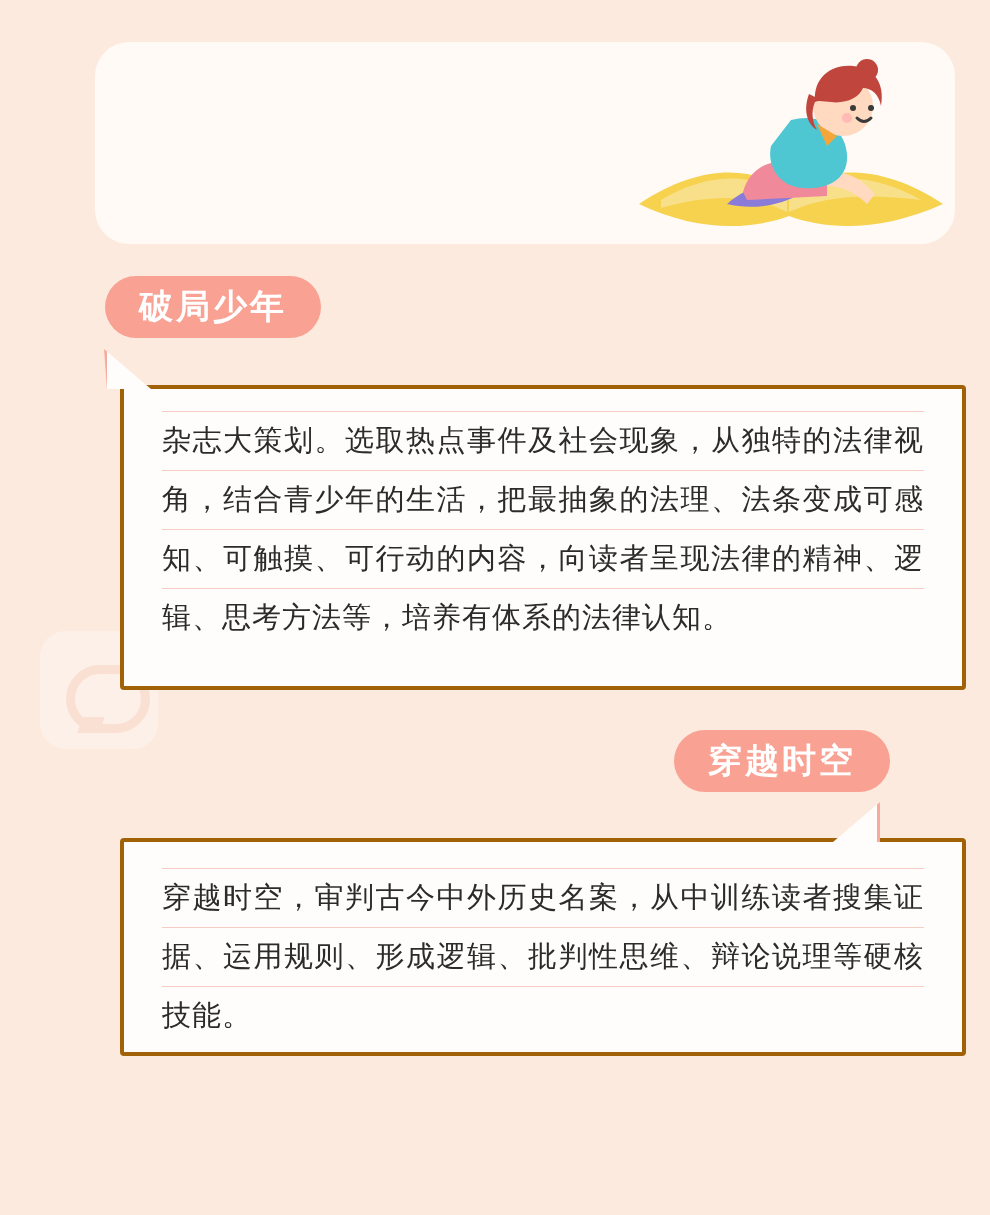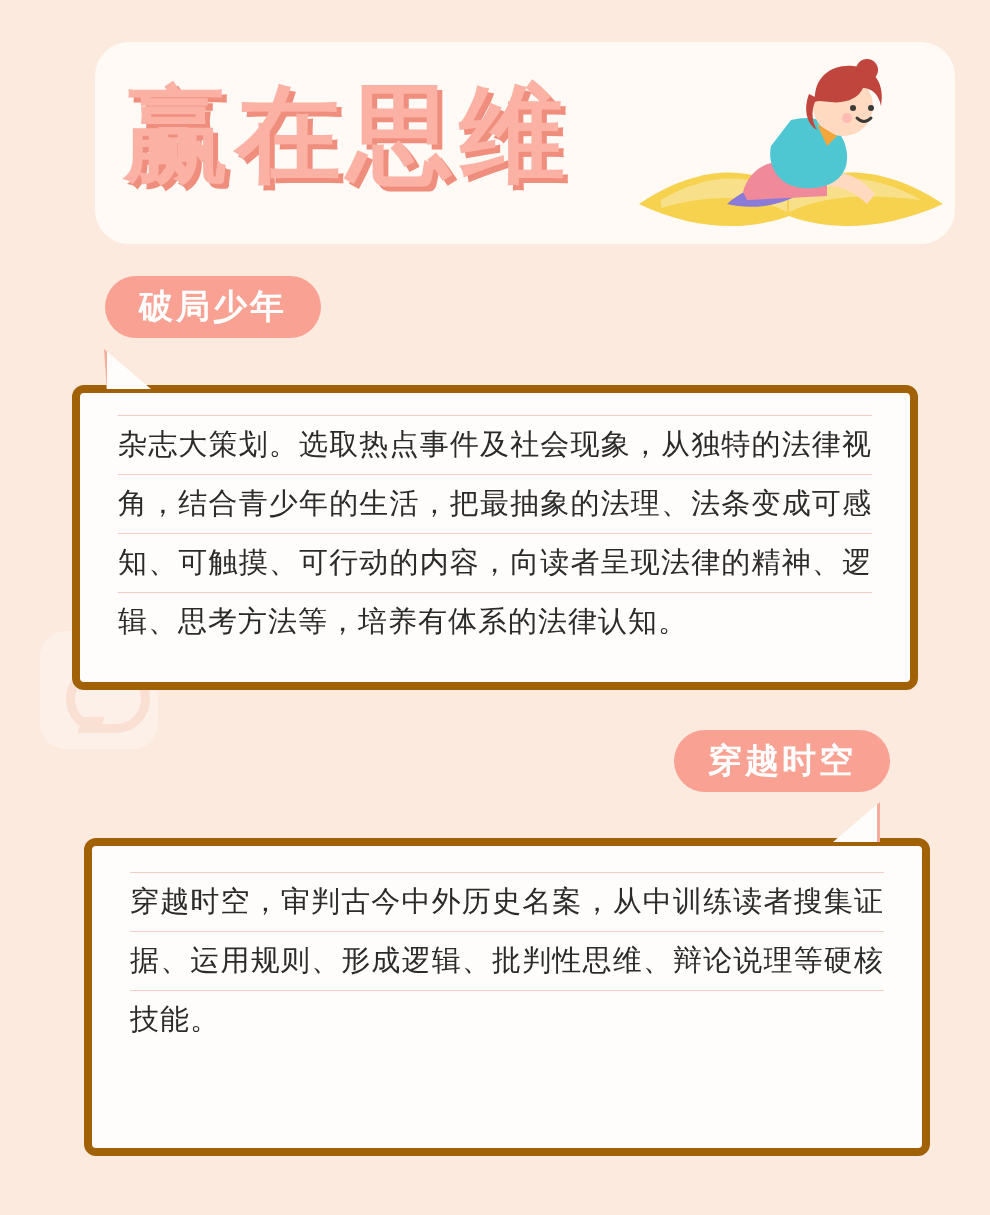--- a/index.html
+++ b/index.html
@@ -117,27 +117,28 @@
     z-index: 4;
     box-sizing: border-box;
   }
   .tag-left  { left: 105px; top: 276px; }
   .tag-right { right: 100px; top: 730px; }
 
   
   .bubble {
     position: absolute;
     background: #fffdfb;
-    border: 8px solid #a16207;
-    border-radius: 12px;
+    border: 4px solid #a16207;
+    border-radius: 4px;
     box-sizing: border-box;
     z-index: 3;
+    margin-left: 48px;
   }
   .bubble-1 { left: 72px; top: 385px; width: 846px; height: 305px; }
-  .bubble-2 { left: 84px; top: 838px; width: 846px; height: 318px; }
+  .bubble-2 { left: 72px; top: 838px; width: 846px; height: 218px; }
 
   
   .tail {
     position: absolute;
     width: 44px;
     height: 40px;
     background: #fffdfb;
     z-index: 5;
   }
   .tail-1 {
@@ -183,21 +184,20 @@
   .bubble-2 .bubble-body { top: 26px; }
 </style>
 </head>
 <body>
 
 <div class="watermark">
   <div class="wm-badge"></div>
 </div>
 
 <div class="header-card">
-  <div class="header-title">赢在思维</div>
 
   <svg class="illus" viewBox="0 0 320 196">
 
     <path d="M8 150 C70 108 124 112 158 138 C192 112 250 108 312 150 C250 178 196 176 158 162 C120 176 66 178 8 150 Z" fill="#f6d24e"></path>
     <path d="M30 146 C80 116 126 120 156 142 L156 158 C122 140 78 140 30 154 Z" fill="#f8e08a"></path>
     <path d="M158 142 C190 120 238 116 290 146 C240 140 196 140 158 158 Z" fill="#f8e08a"></path>
 
     <path d="M96 150 C120 128 150 126 168 140 C150 152 120 156 96 150 Z" fill="#8a7bd8"></path>
 
     <path d="M112 138 C118 116 136 106 154 108 L196 112 L196 142 L116 146 Z" fill="#f08a9a"></path>

